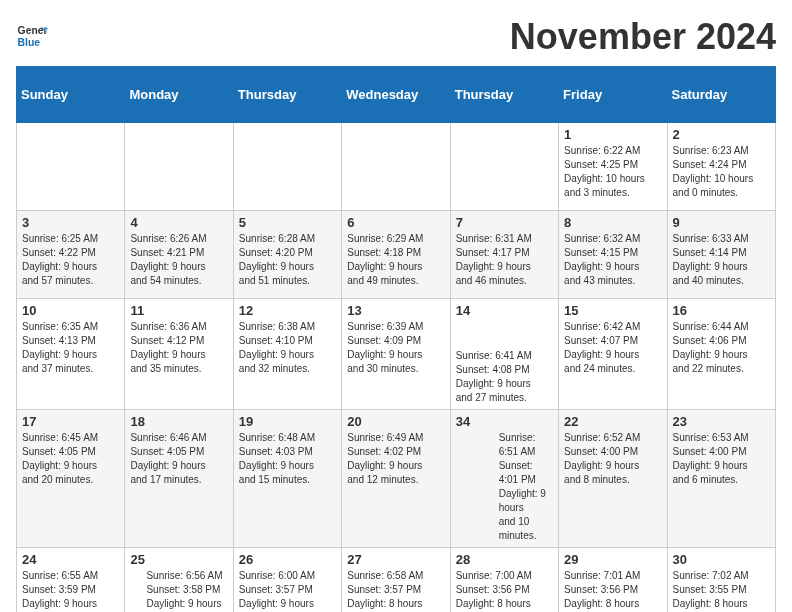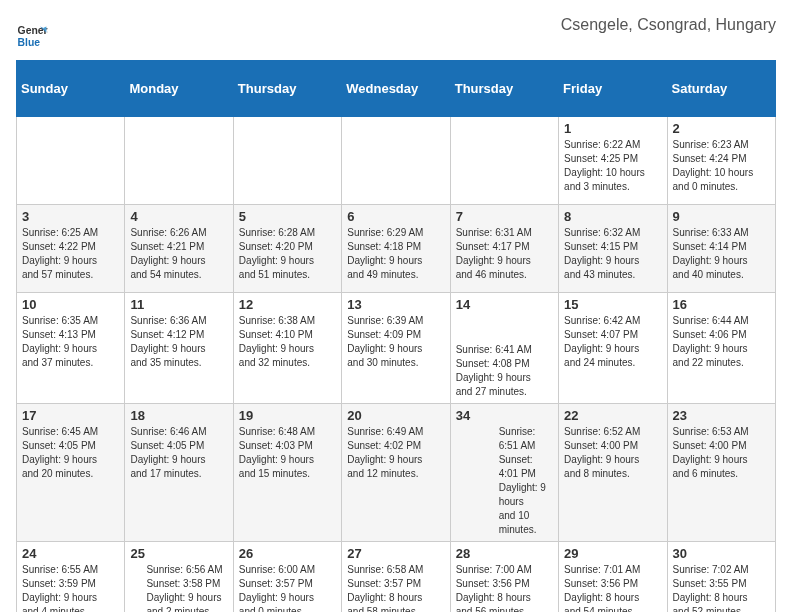--- a/index.html
+++ b/index.html
@@ -83,21 +83,21 @@
 <div class="header-section">
   <div class="logo">
     <svg class="logo-icon" viewBox="0 0 40 40">
       <text x="2" y="18" font-size="13" font-weight="bold" fill="#333" font-family="Arial">General</text>
       <text x="2" y="32" font-size="13" font-weight="bold" fill="#1a6fb5" font-family="Arial">Blue</text>
       <polygon points="30,8 38,16 34,10" fill="#1a6fb5"></polygon>
       <polygon points="34,10 38,16 38,8" fill="#4a9fd4"></polygon>
     </svg>
   </div>
   <div class="title-block">
-    <div class="location-title">Csengele, Csongrad, Hungary</div>
+    <div class="month-title">November 2024</div>
   </div>
 </div>
 
 <table class="calendar-table">
   <thead>
     <tr>
     <th>Sunday</th>
         <th>Monday</th>
         <th>Thursday</th>
         <th>Wednesday</th>

